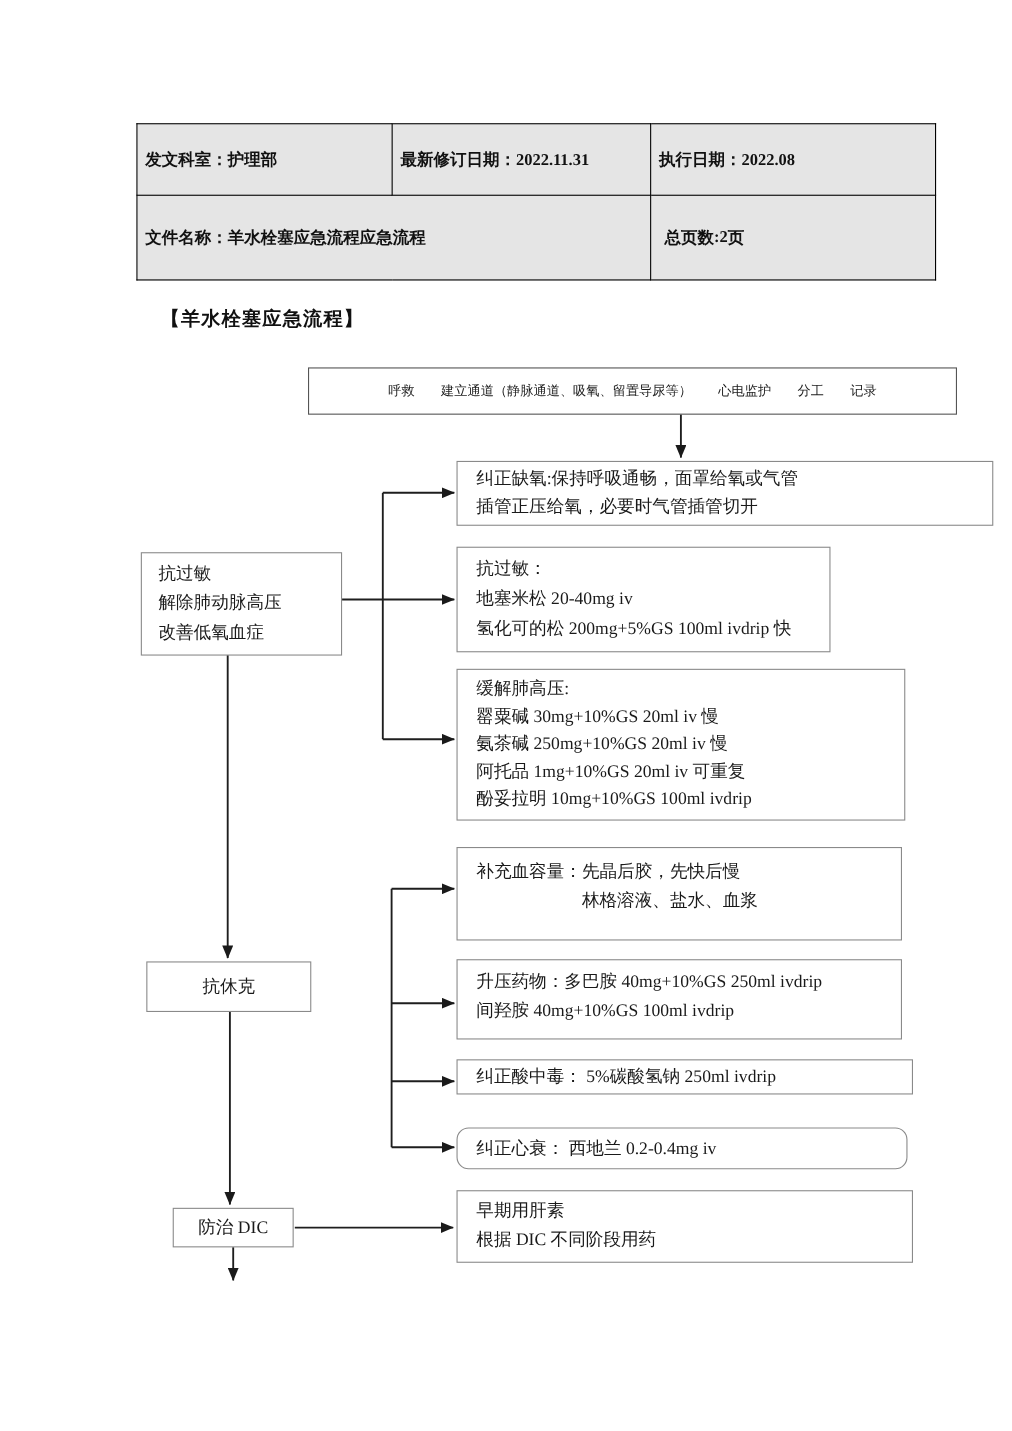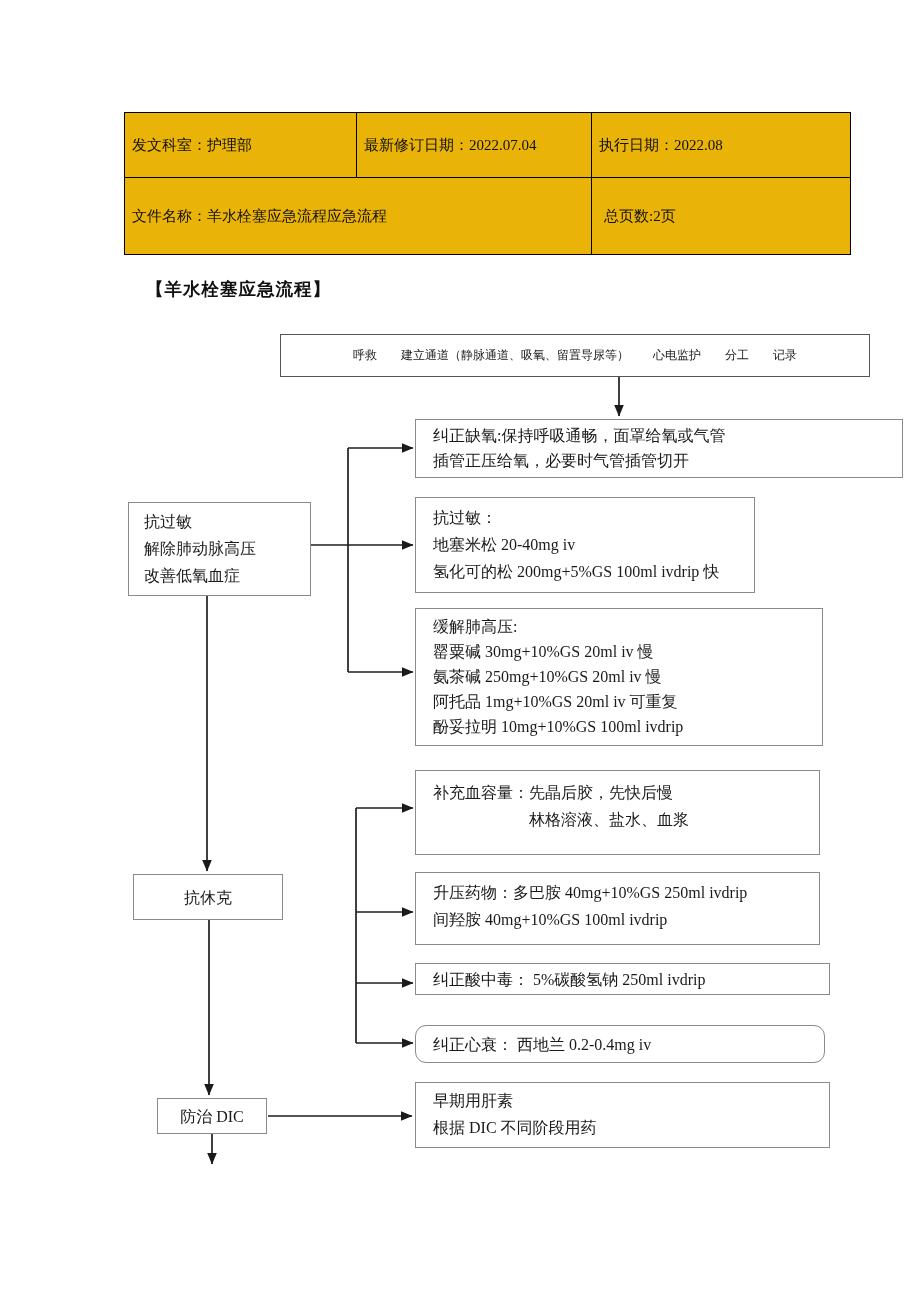--- a/index.html
+++ b/index.html
@@ -2,21 +2,21 @@
 <html><head>
 <meta charset="utf-8">
 <style>
   html,body{margin:0;padding:0;background:#fff;}
   .page{position:relative;width:920px;height:1301px;background:#ffffff;overflow:hidden;
         font-family:"Liberation Serif","DejaVu Serif",serif;color:#1c1c1c;}
   
   .header-table{position:absolute;left:124px;top:112px;border-collapse:collapse;
         font-size:15px;color:#111;}
   .header-table td{border:1.8px solid #000;padding:0 0 0 7px;vertical-align:middle;
-        background:#eab308;}
+        background:#e5e5e5;font-weight:bold;}
   .col1{width:224px;} .col2{width:227px;} .col3{width:251px;}
   .row1 td{height:64px;} .row2 td{height:76px;}
   .pages-cell-inner{display:flex;align-items:center;
         padding:0 22px 0 5px;}
   
   .doc-title{position:absolute;left:146px;top:277px;font-family:"Liberation Sans","DejaVu Sans",sans-serif;
         font-weight:bold;font-size:17.5px;letter-spacing:1px;color:#111;}
   
   .fbox{position:absolute;box-sizing:border-box;border:1.4px solid #8a8a8a;background:#fff;
         font-size:16px;line-height:27px;white-space:pre-line;color:#1a1a1a;}
@@ -39,21 +39,21 @@
 </style>
 </head>
 <body>
 
 <div class="page">
 
   <table class="header-table">
     <tbody>
         <tr class="row1">
       <td class="col1">发文科室：护理部</td>
-      <td class="col2">最新修订日期：2022.07.04</td>
+      <td class="col2">最新修订日期：2022.11.31</td>
       <td class="col3">执行日期：2022.08</td>
     </tr>
     <tr class="row2">
       <td colspan="2">文件名称：羊水栓塞应急流程应急流程</td>
       <td class="col3">
         <div class="pages-cell-inner">
           <span>总页数</span>
           <span>:</span>
           <span>2</span>
           <span>页</span>

